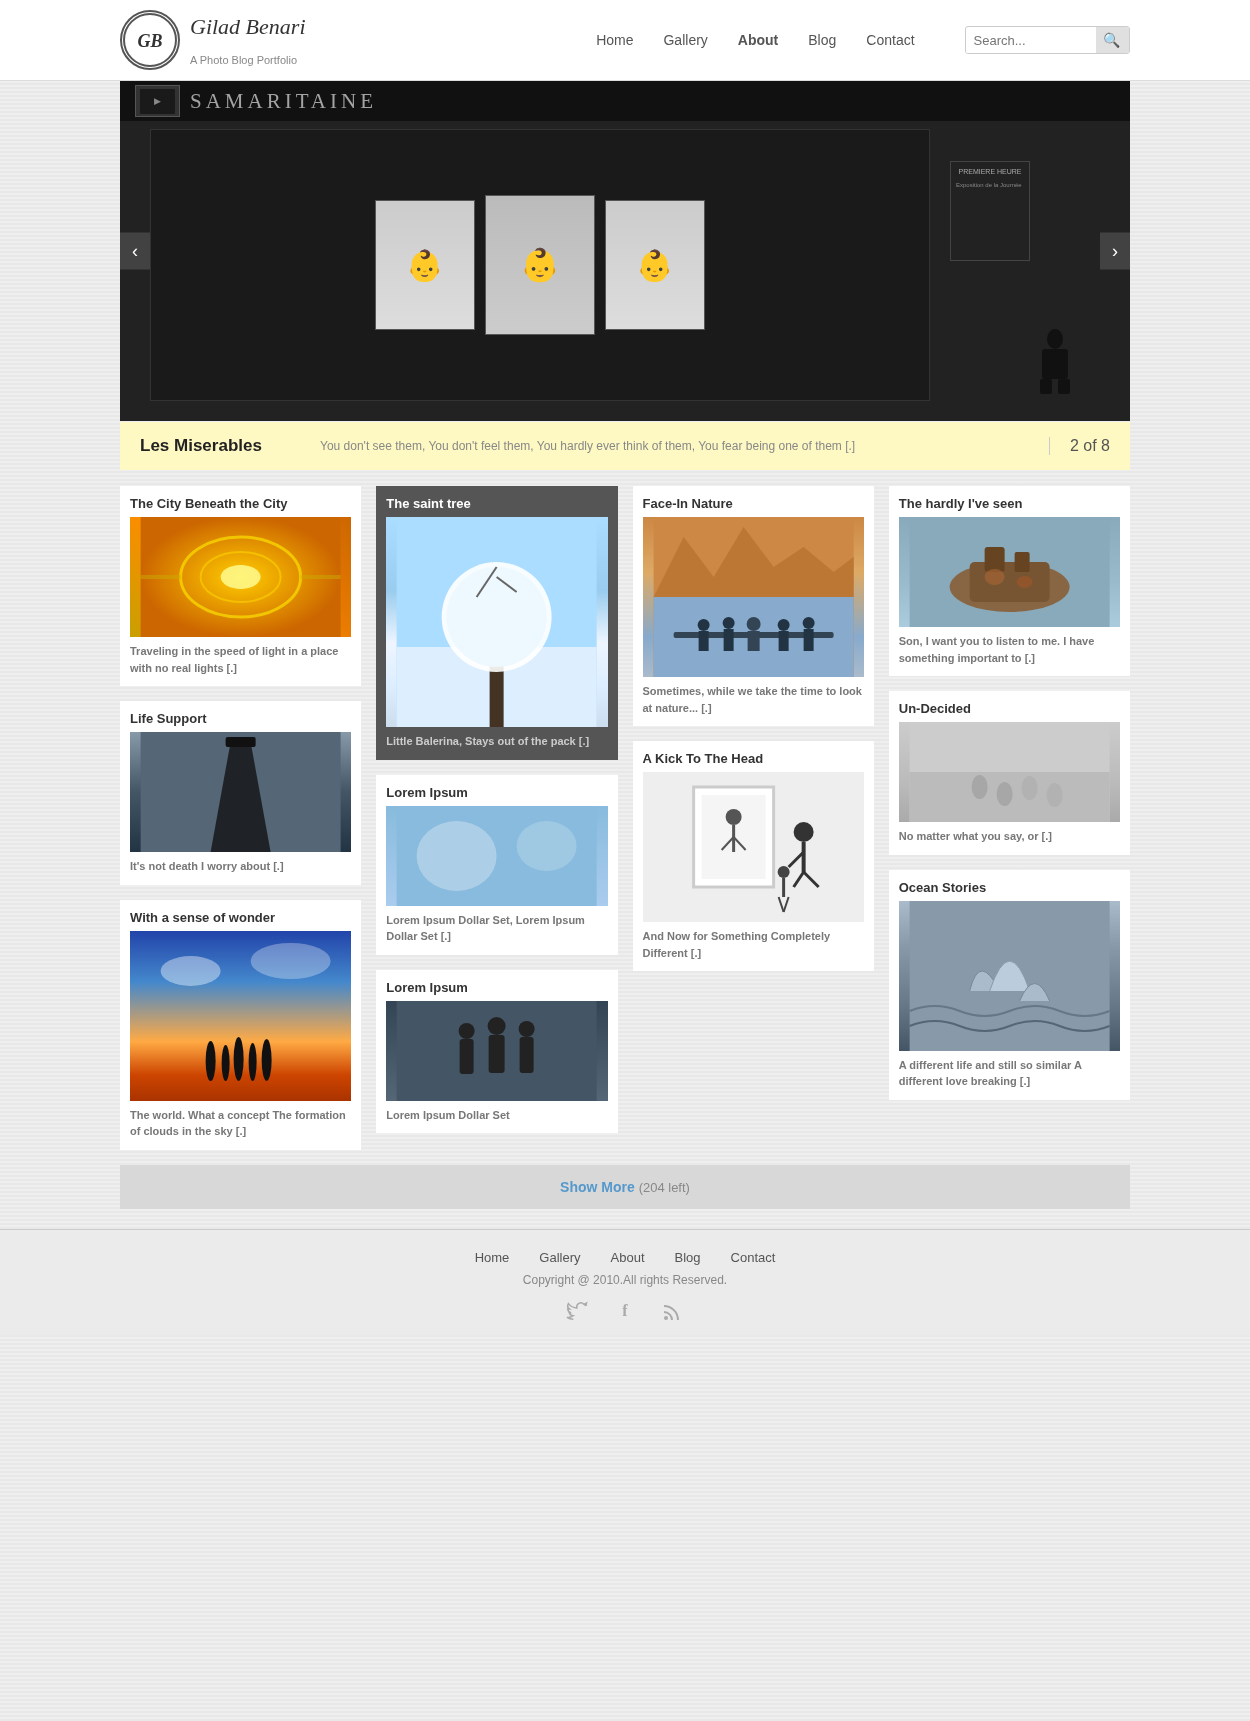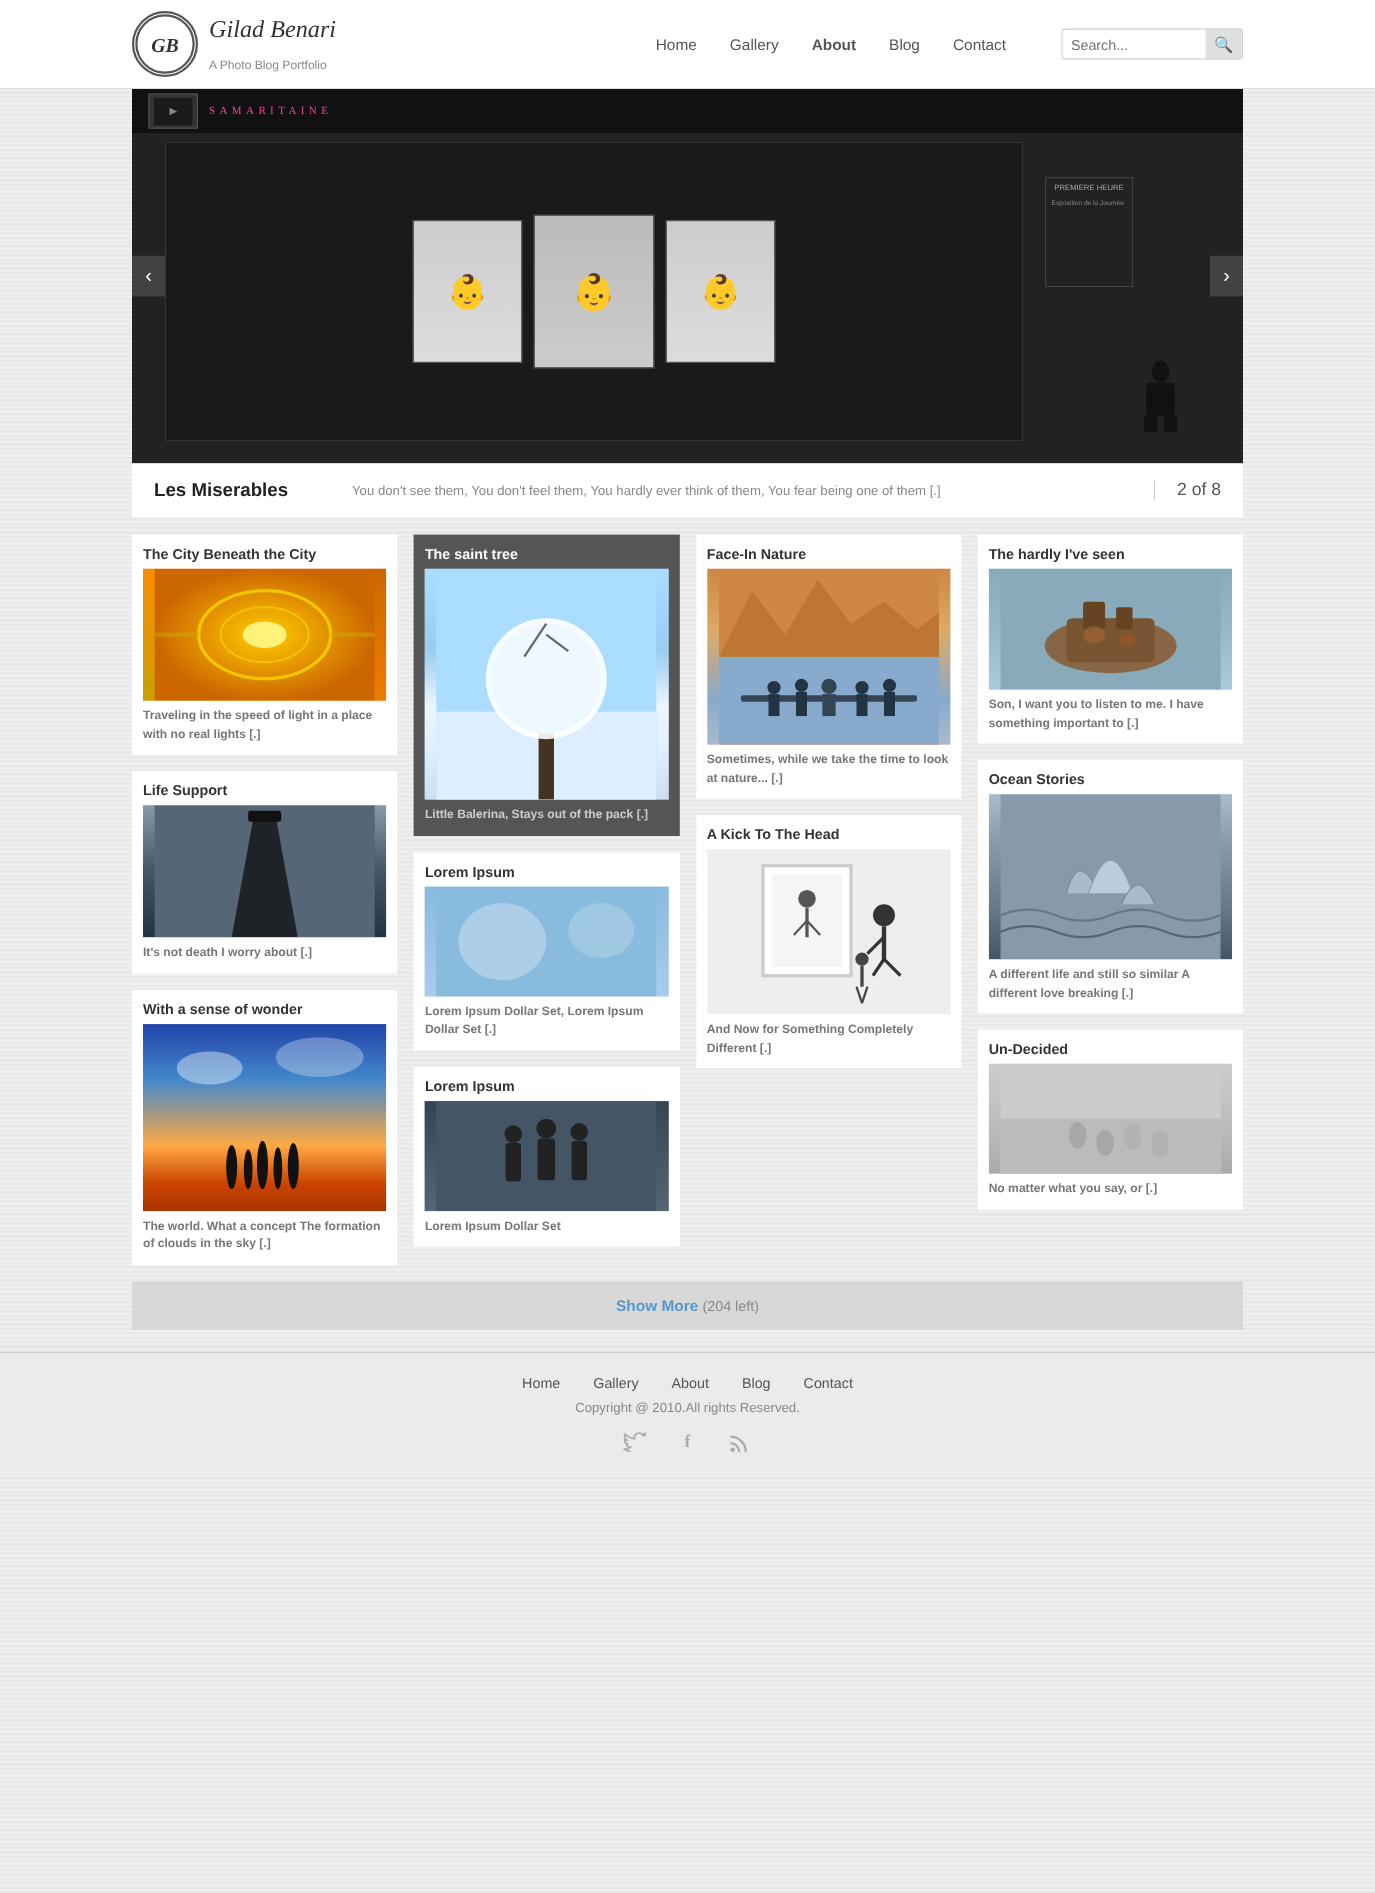--- a/index.html
+++ b/index.html
@@ -108,21 +108,21 @@
       padding: 8px 12px;
       cursor: pointer;
       z-index: 10;
     }
     #prev-btn { left: 0; }
     #next-btn { right: 0; }
 
     
     #caption-bar {
       margin: 0 120px;
-      background: #ffffff;
+      background: #fef9c3;
       padding: 14px 20px;
       display: flex;
       align-items: center;
       border-top: 1px solid #eee;
       border-bottom: 1px solid #eee;
     }
     #caption-title {
       font-size: 17px;
       font-weight: bold;
       color: #222;
@@ -293,21 +293,21 @@
 
 <div id="hero">
   <button id="prev-btn">‹</button>
 
   <div style="position:absolute;inset:0;background:#222;">
 
     <div style="position:absolute;top:0;left:0;right:0;height:40px;background:#111;display:flex;align-items:center;padding:0 15px;gap:10px;">
       <div style="width:45px;height:32px;background:#333;border:1px solid #555;display:flex;align-items:center;justify-content:center;">
         <div style="width:35px;height:25px;background:#1a1a1a;border-radius:1px;display:flex;align-items:center;justify-content:center;color:#888;font-size:9px;">▶</div>
       </div>
-      <span style="color:#ec4899;font-size:10px;letter-spacing:4px;font-family:serif;">SAMARITAINE</span>
+      <span style="color:#a3a3a3;font-size:21px;letter-spacing:4px;font-family:serif;">SAMARITAINE</span>
     </div>
 
     <div style="position:absolute;top:48px;left:30px;right:200px;bottom:20px;background:#1a1a1a;border:1px solid #333;display:flex;align-items:center;justify-content:center;gap:10px;padding:10px;">
 
       <div style="width:100px;height:130px;background:linear-gradient(180deg,#ccc 0%,#ddd 100%);border:1px solid #555;display:flex;align-items:center;justify-content:center;color:#999;font-size:30px;">👶</div>
       <div style="width:110px;height:140px;background:linear-gradient(180deg,#bbb 0%,#ccc 100%);border:1px solid #555;display:flex;align-items:center;justify-content:center;color:#888;font-size:32px;">👶</div>
       <div style="width:100px;height:130px;background:linear-gradient(180deg,#ccc 0%,#ddd 100%);border:1px solid #555;display:flex;align-items:center;justify-content:center;color:#999;font-size:30px;">👶</div>
     </div>
 
     <div style="position:absolute;top:80px;right:100px;width:80px;height:100px;background:#222;border:1px solid #444;padding:5px;">
@@ -518,51 +518,51 @@
           <rect x="105" y="35" width="15" height="20" rx="2" fill="#664422"></rect>
 
           <ellipse cx="85" cy="60" rx="10" ry="8" fill="#aa6633" opacity="0.6"></ellipse>
           <ellipse cx="115" cy="65" rx="8" ry="6" fill="#aa5522" opacity="0.5"></ellipse>
         </svg>
       </div>
       <div class="post-text">Son, I want you to listen to me. I have something important to [.]</div>
     </div>
 
     <div class="post-card">
+      <div class="post-title">Un-Decided</div>
+      <div class="img-placeholder" style="height:100px;background:linear-gradient(180deg,#cccccc 0%,#bbbbbb 60%,#aaaaaa 100%);">
+        <svg width="100%" height="100" viewBox="0 0 200 100">
+          <rect width="200" height="100" fill="#cccccc"></rect>
+
+          <rect x="0" y="50" width="200" height="50" fill="#bbbbbb"></rect>
+
+          <ellipse cx="70" cy="65" rx="8" ry="12" fill="#999" opacity="0.6"></ellipse>
+          <ellipse cx="95" cy="72" rx="8" ry="12" fill="#999" opacity="0.6"></ellipse>
+          <ellipse cx="120" cy="66" rx="8" ry="12" fill="#aaa" opacity="0.5"></ellipse>
+          <ellipse cx="145" cy="73" rx="8" ry="12" fill="#aaa" opacity="0.5"></ellipse>
+        </svg>
+      </div>
+      <div class="post-text">No matter what you say, or [.]</div>
+    </div>
+
+    <div class="post-card">
       <div class="post-title">Ocean Stories</div>
       <div class="img-placeholder" style="height:150px;background:linear-gradient(180deg,#aabbcc 0%,#8899aa 30%,#667788 70%,#445566 100%);">
         <svg width="100%" height="150" viewBox="0 0 200 150">
           <rect width="200" height="150" fill="#8899aa"></rect>
 
           <path d="M60,90 Q70,50 90,90" fill="#aabbcc" stroke="#778899" stroke-width="1"></path>
           <path d="M80,90 Q100,30 120,90" fill="#bbccdd" stroke="#889aaa" stroke-width="1"></path>
           <path d="M110,100 Q125,65 140,100" fill="#aabbcc" stroke="#778899" stroke-width="1"></path>
 
           <path d="M0,110 Q25,100 50,110 Q75,120 100,110 Q125,100 150,110 Q175,120 200,110" fill="none" stroke="#667788" stroke-width="2"></path>
           <path d="M0,125 Q25,115 50,125 Q75,135 100,125 Q125,115 150,125 Q175,135 200,125" fill="none" stroke="#556677" stroke-width="2"></path>
         </svg>
       </div>
       <div class="post-text">A different life and still so similar A different love breaking [.]</div>
-    </div>
-
-    <div class="post-card">
-      <div class="post-title">Un-Decided</div>
-      <div class="img-placeholder" style="height:100px;background:linear-gradient(180deg,#cccccc 0%,#bbbbbb 60%,#aaaaaa 100%);">
-        <svg width="100%" height="100" viewBox="0 0 200 100">
-          <rect width="200" height="100" fill="#cccccc"></rect>
-
-          <rect x="0" y="50" width="200" height="50" fill="#bbbbbb"></rect>
-
-          <ellipse cx="70" cy="65" rx="8" ry="12" fill="#999" opacity="0.6"></ellipse>
-          <ellipse cx="95" cy="72" rx="8" ry="12" fill="#999" opacity="0.6"></ellipse>
-          <ellipse cx="120" cy="66" rx="8" ry="12" fill="#aaa" opacity="0.5"></ellipse>
-          <ellipse cx="145" cy="73" rx="8" ry="12" fill="#aaa" opacity="0.5"></ellipse>
-        </svg>
-      </div>
-      <div class="post-text">No matter what you say, or [.]</div>
     </div>
   </div>
 
 </div>
 
 <div id="show-more-bar">
   <a id="show-more-link" href="#">Show More</a>
   <span id="show-more-count">(204 left)</span>
 </div>
 

